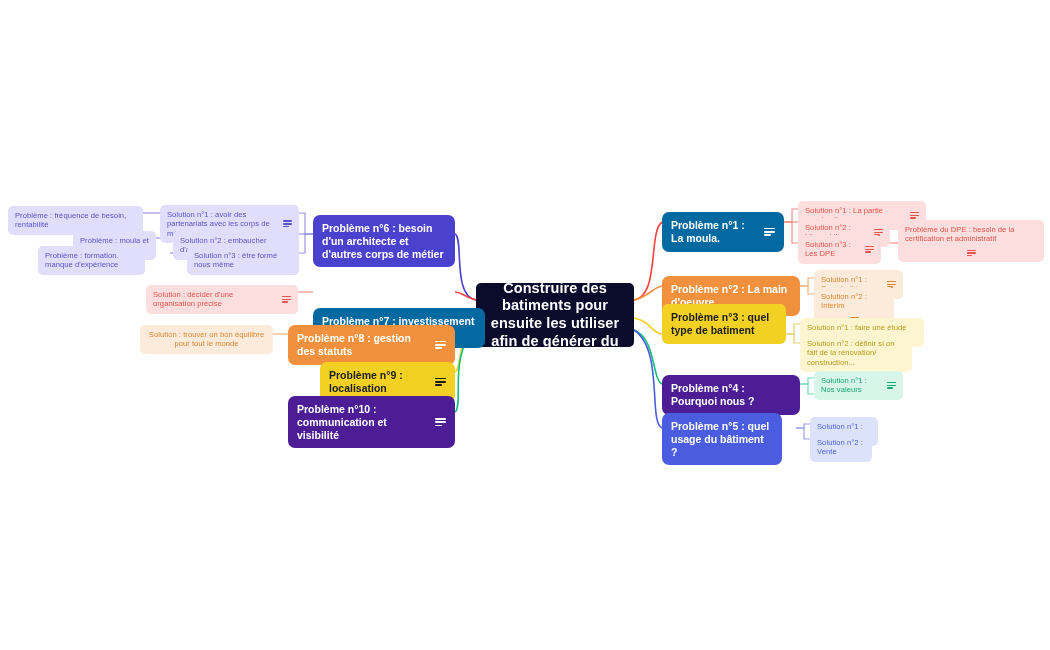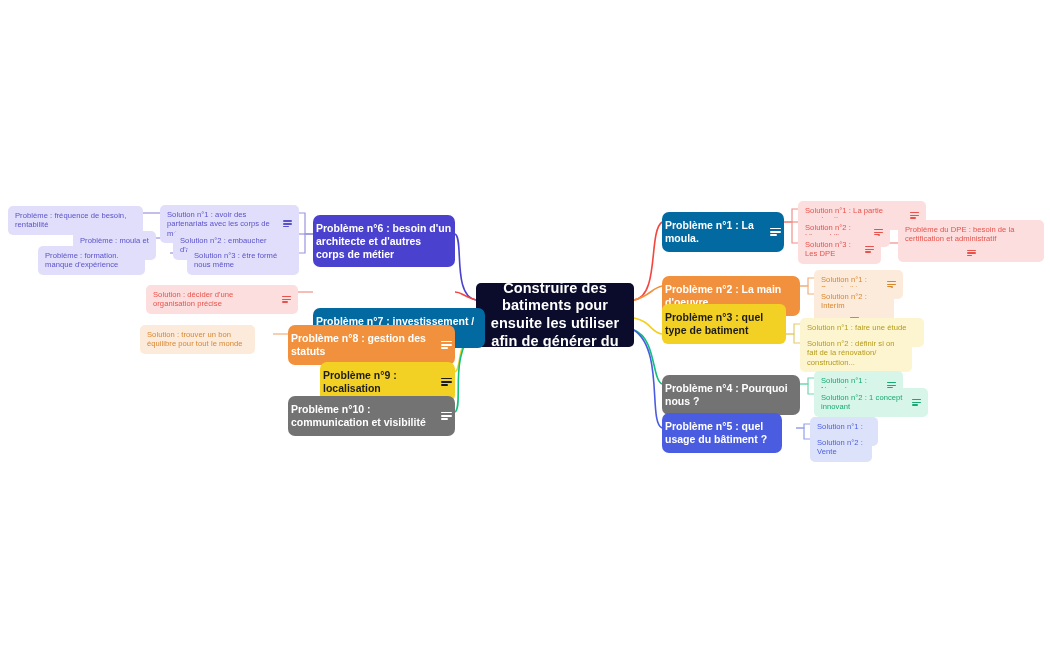--- a/index.html
+++ b/index.html
@@ -46,37 +46,37 @@
     border-radius: 5px;
     letter-spacing: .1px;
   }
   .root .txt { text-align: center; }
 
   
   .lvl1 {
     font-size: 10.5px;
     font-weight: 700;
     color: #ffffff;
-    padding: 7px 3px;
+    padding: 7px 9px;
     border-radius: 7px;
   }
   
   .lvl2 {
     font-size: 7.6px;
     font-weight: 400;
     padding: 5px 7px;
     border-radius: 5px;
     letter-spacing: .05px;
   }
 
   
   .c-red    { background: #0369a1; }
   .c-orange { background: #f2913d; }
   .c-yellow { background: #f2d024; color: #1c1c1c !important; }
-  .c-green  { background: #737373; }
+  .c-green  { background: #4c1d95; }
   .c-blue   { background: #4a5de0; }
   .c-purple { background: #4b41cf; }
 
   .p-red    { background: #fbdedd; color: #e8524c; }
   .p-orange { background: #fceadb; color: #d9872f; }
   .p-yellow { background: #fcf5cf; color: #b59a17; }
   .p-green  { background: #d7f6e9; color: #18a872; }
   .p-blue   { background: #dde2fb; color: #4a5de0; }
   .p-purple { background: #e0defa; color: #5a52c9; }
 
@@ -192,24 +192,20 @@
     <span class="txt">Solution n°2 : définir si on fait de la rénovation/ construction...</span>
   </div>
 
   <div class="node lvl1 c-green" style="left:662px; top:375px; width:138px;">
     <span class="txt">Problème n°4 : Pourquoi nous ?</span>
   </div>
   <div class="node lvl2 p-green" style="left:814px; top:371px; width:89px;">
     <span class="txt">Solution n°1 : Nos valeurs</span>
     <span class="ham"><i></i><i></i><i></i></span>
   </div>
-  <div class="node lvl2 p-green" style="left:814px; top:388px; width:114px;">
-    <span class="txt">Solution n°2 : 1 concept innovant</span>
-    <span class="ham"><i></i><i></i><i></i></span>
-  </div>
 
   <div class="node lvl1 c-blue" style="left:662px; top:413px; width:120px;">
     <span class="txt">Problème n°5 : quel usage du bâtiment ?</span>
   </div>
   <div class="node lvl2 p-blue" style="left:810px; top:417px; width:68px;">
     <span class="txt">Solution n°1 : Location</span>
   </div>
   <div class="node lvl2 p-blue" style="left:810px; top:433px; width:62px;">
     <span class="txt">Solution n°2 : Vente</span>
   </div>
@@ -242,21 +238,21 @@
   </div>
   <div class="node lvl2 p-red" style="left:146px; top:285px; width:152px;">
     <span class="txt">Solution : décider d'une organisation précise</span>
     <span class="ham"><i></i><i></i><i></i></span>
   </div>
 
   <div class="node lvl1 c-orange" style="left:288px; top:325px; width:167px;">
     <span class="txt">Problème n°8 : gestion des statuts</span>
     <span class="ham"><i></i><i></i><i></i></span>
   </div>
-  <div class="node lvl2 p-orange" style="left:140px; top:325px; width:115px;">
+  <div class="node lvl2 p-orange" style="left:140px; top:325px; width:133px;text-align:center;">
     <span class="txt">Solution : trouver un bon équilibre pour tout le monde</span>
   </div>
 
   <div class="node lvl1 c-yellow" style="left:320px; top:362px; width:135px;">
     <span class="txt">Problème n°9 : localisation</span>
     <span class="ham"><i></i><i></i><i></i></span>
   </div>
 
   <div class="node lvl1 c-green" style="left:288px; top:396px; width:167px;">
     <span class="txt">Problème n°10 : communication et visibilité</span>

